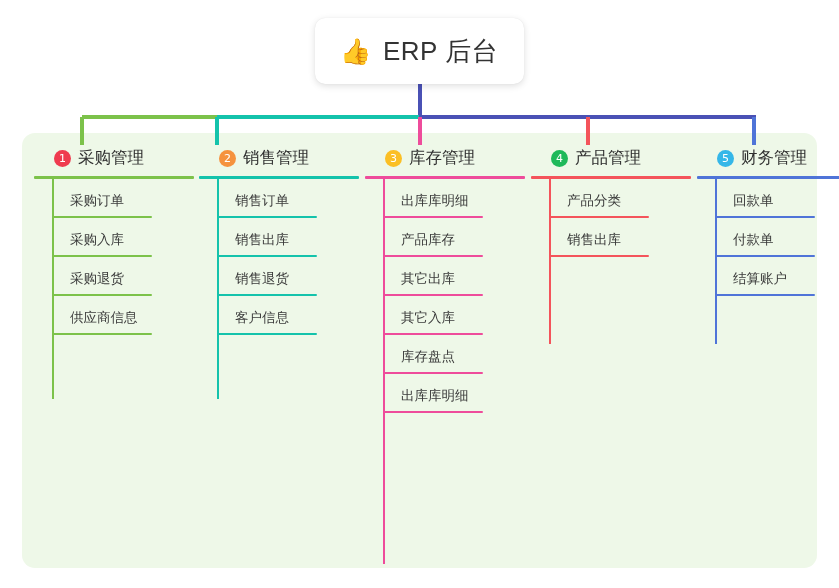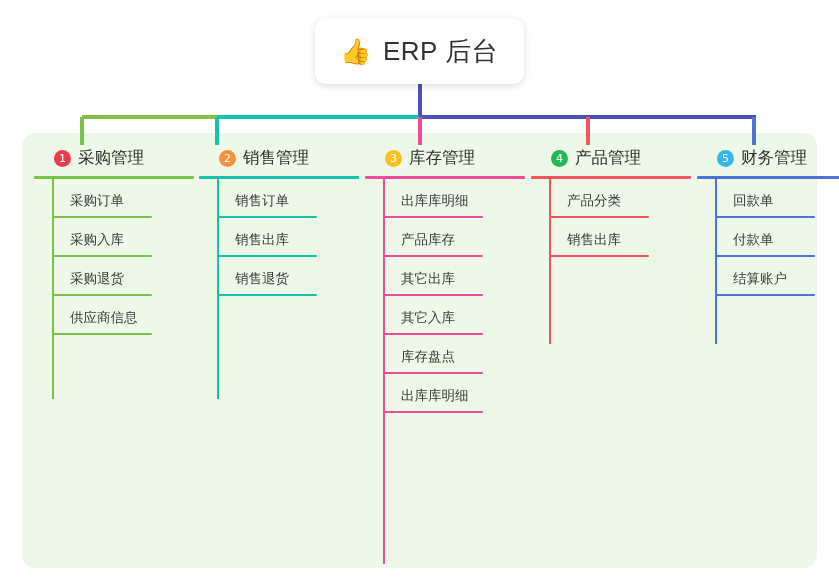--- a/index.html
+++ b/index.html
@@ -201,20 +201,24 @@
         <span class="item-rule" style="background: rgb(20, 195, 171);"></span>
       </div>
       <div class="item">
         <span class="item-label">销售出库</span>
         <span class="item-rule" style="background: rgb(20, 195, 171);"></span>
       </div>
       <div class="item">
         <span class="item-label">销售退货</span>
         <span class="item-rule" style="background: rgb(20, 195, 171);"></span>
       </div>
+      <div class="item">
+        <span class="item-label">客户信息</span>
+        <span class="item-rule" style="background: rgb(20, 195, 171);"></span>
+      </div>
     </div>
   </div>
 
   <div class="column" style="left:365px;">
     <div class="col-head">
       <span class="badge" style="background: rgb(251, 191, 36);">3</span>
       <span class="col-title">库存管理</span>
     </div>
     <div class="head-rule" style="background: rgb(238, 76, 155);"></div>
     <div class="items">

